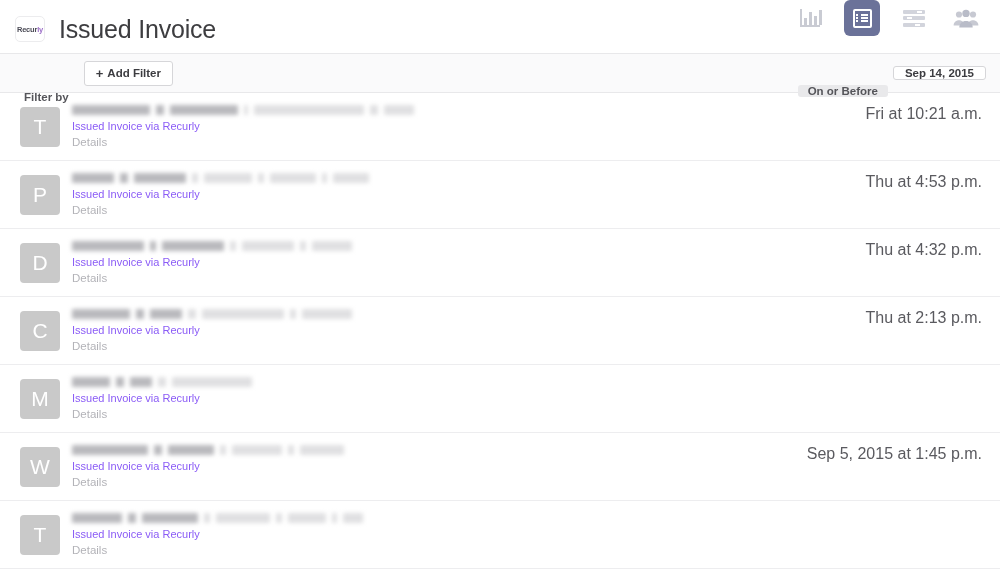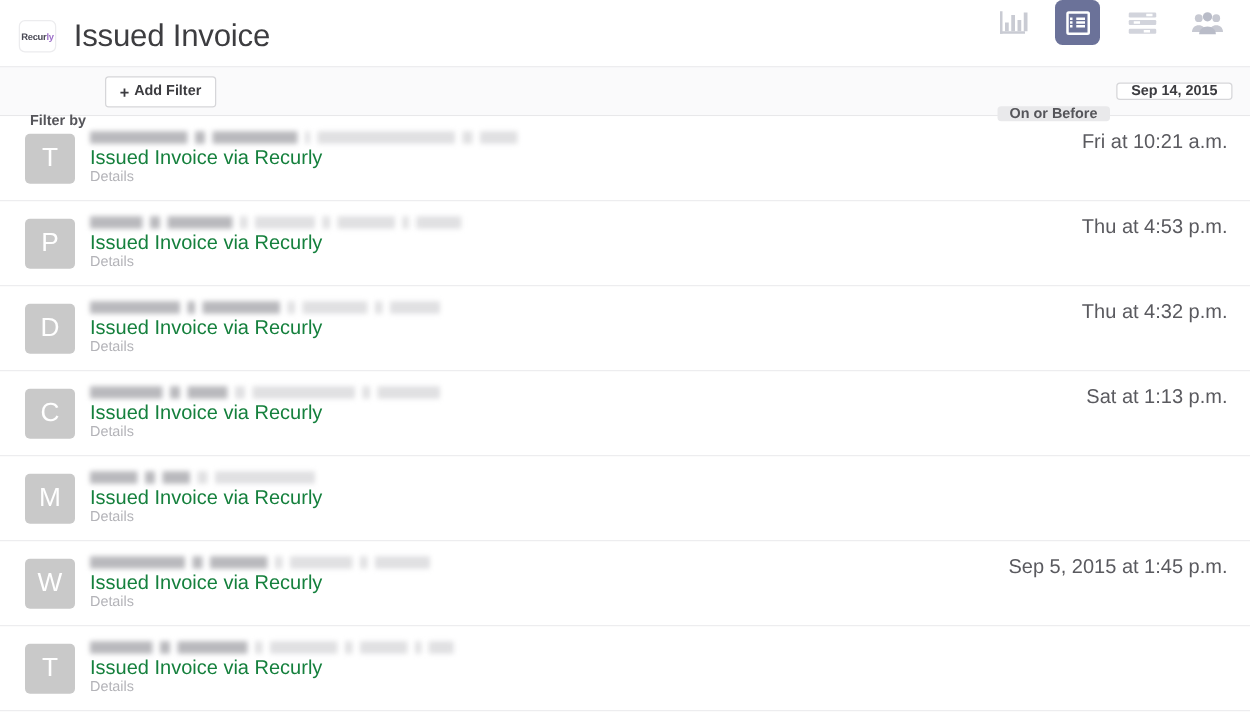--- a/index.html
+++ b/index.html
@@ -260,22 +260,22 @@
   }
   .redacted-chunk {
     height: 10px;
     border-radius: 1px;
     filter: blur(2.1px);
   }
   .chunk-dark { background: #b9b9bd; }
   .chunk-light { background: #e0e0e2; }
 
   .row-action {
-    font-size: 16px;
-    color: #15803d;
+    font-size: 11px;
+    color: #8b5cf6;
     line-height: 15px;
     white-space: nowrap;
   }
   .row-details {
     font-size: 11.5px;
     color: #b3b3b8;
     line-height: 14px;
     cursor: pointer;
   }
   .row-time {
@@ -415,21 +415,21 @@
           <span class="redacted-chunk chunk-dark" style="width: 8px;"></span>
           <span class="redacted-chunk chunk-dark" style="width: 32px;"></span>
           <span class="redacted-chunk chunk-light" style="width: 8px;"></span>
           <span class="redacted-chunk chunk-light" style="width: 82px;"></span>
           <span class="redacted-chunk chunk-light" style="width: 6px;"></span>
           <span class="redacted-chunk chunk-light" style="width: 50px;"></span>
         </div>
         <div class="row-action">Issued Invoice via Recurly</div>
         <div class="row-details">Details</div>
       </div>
-      <div class="row-time">Sat at 1:13 p.m.</div>
+      <div class="row-time">Thu at 2:13 p.m.</div>
     </div>
     <div class="event-row">
       <div class="avatar">M</div>
       <div class="row-body">
         <div class="redacted-line">
           <span class="redacted-chunk chunk-dark" style="width: 38px;"></span>
           <span class="redacted-chunk chunk-dark" style="width: 8px;"></span>
           <span class="redacted-chunk chunk-dark" style="width: 22px;"></span>
           <span class="redacted-chunk chunk-light" style="width: 8px;"></span>
           <span class="redacted-chunk chunk-light" style="width: 80px;"></span>

